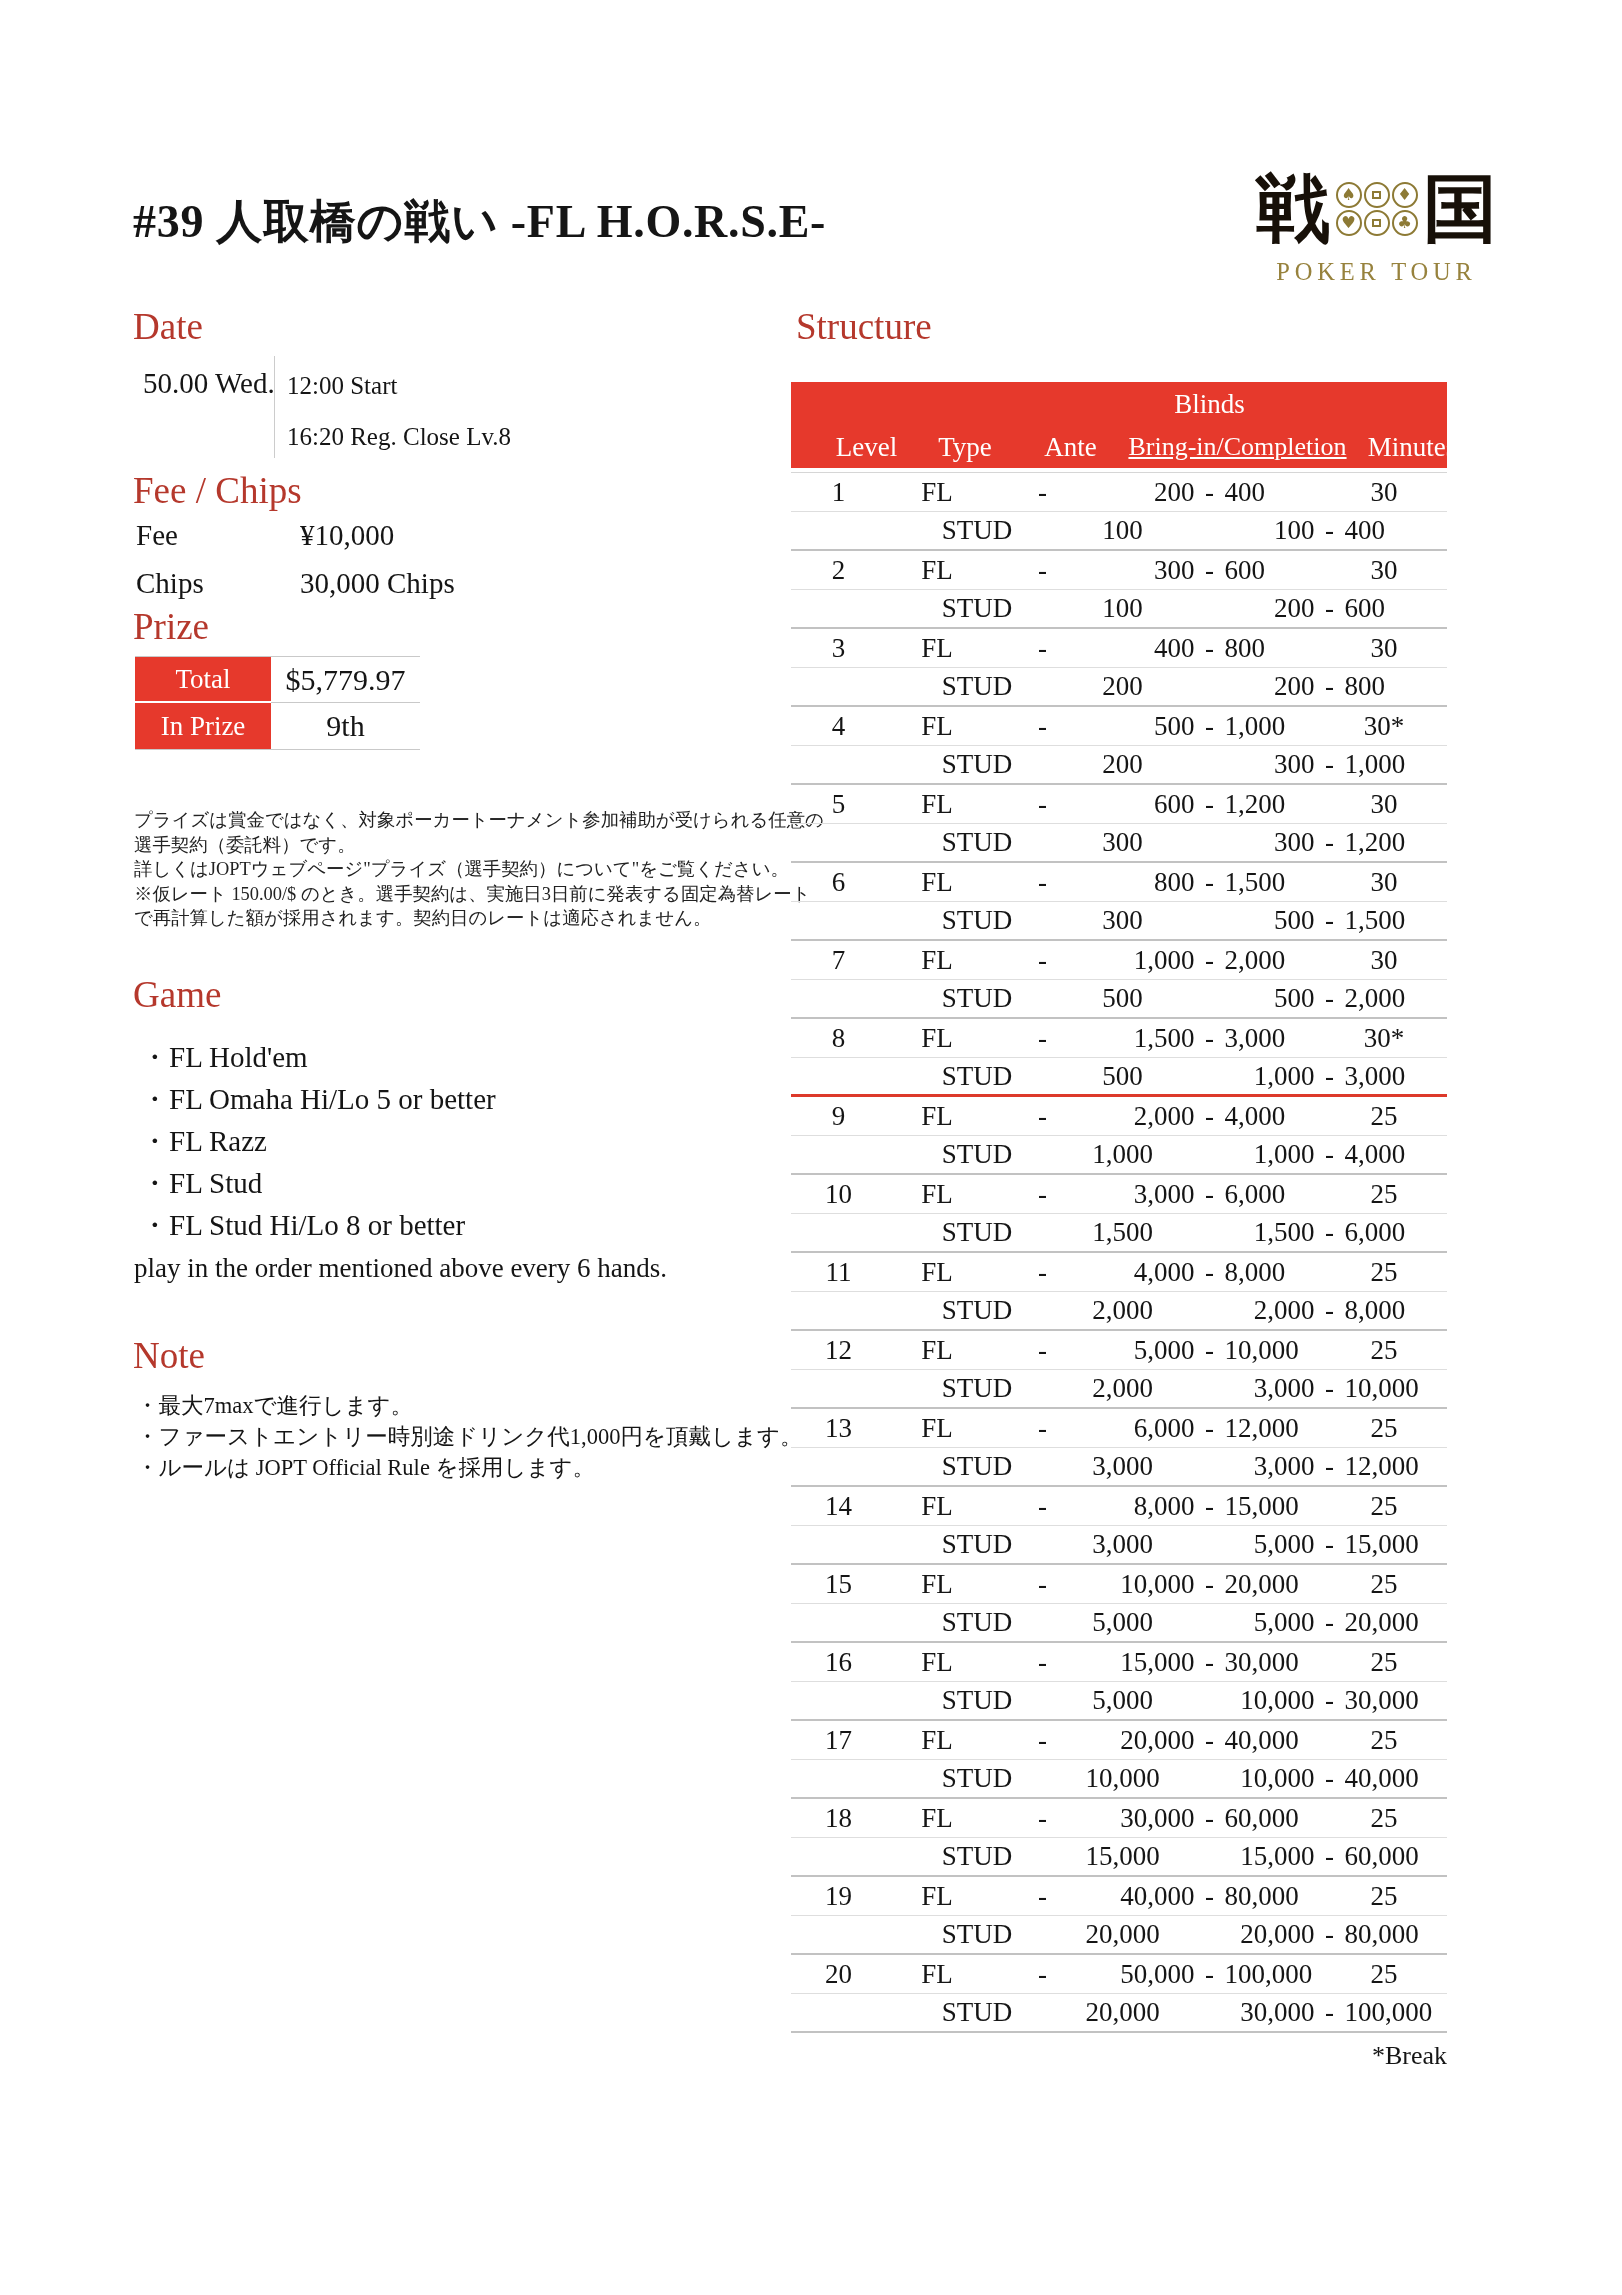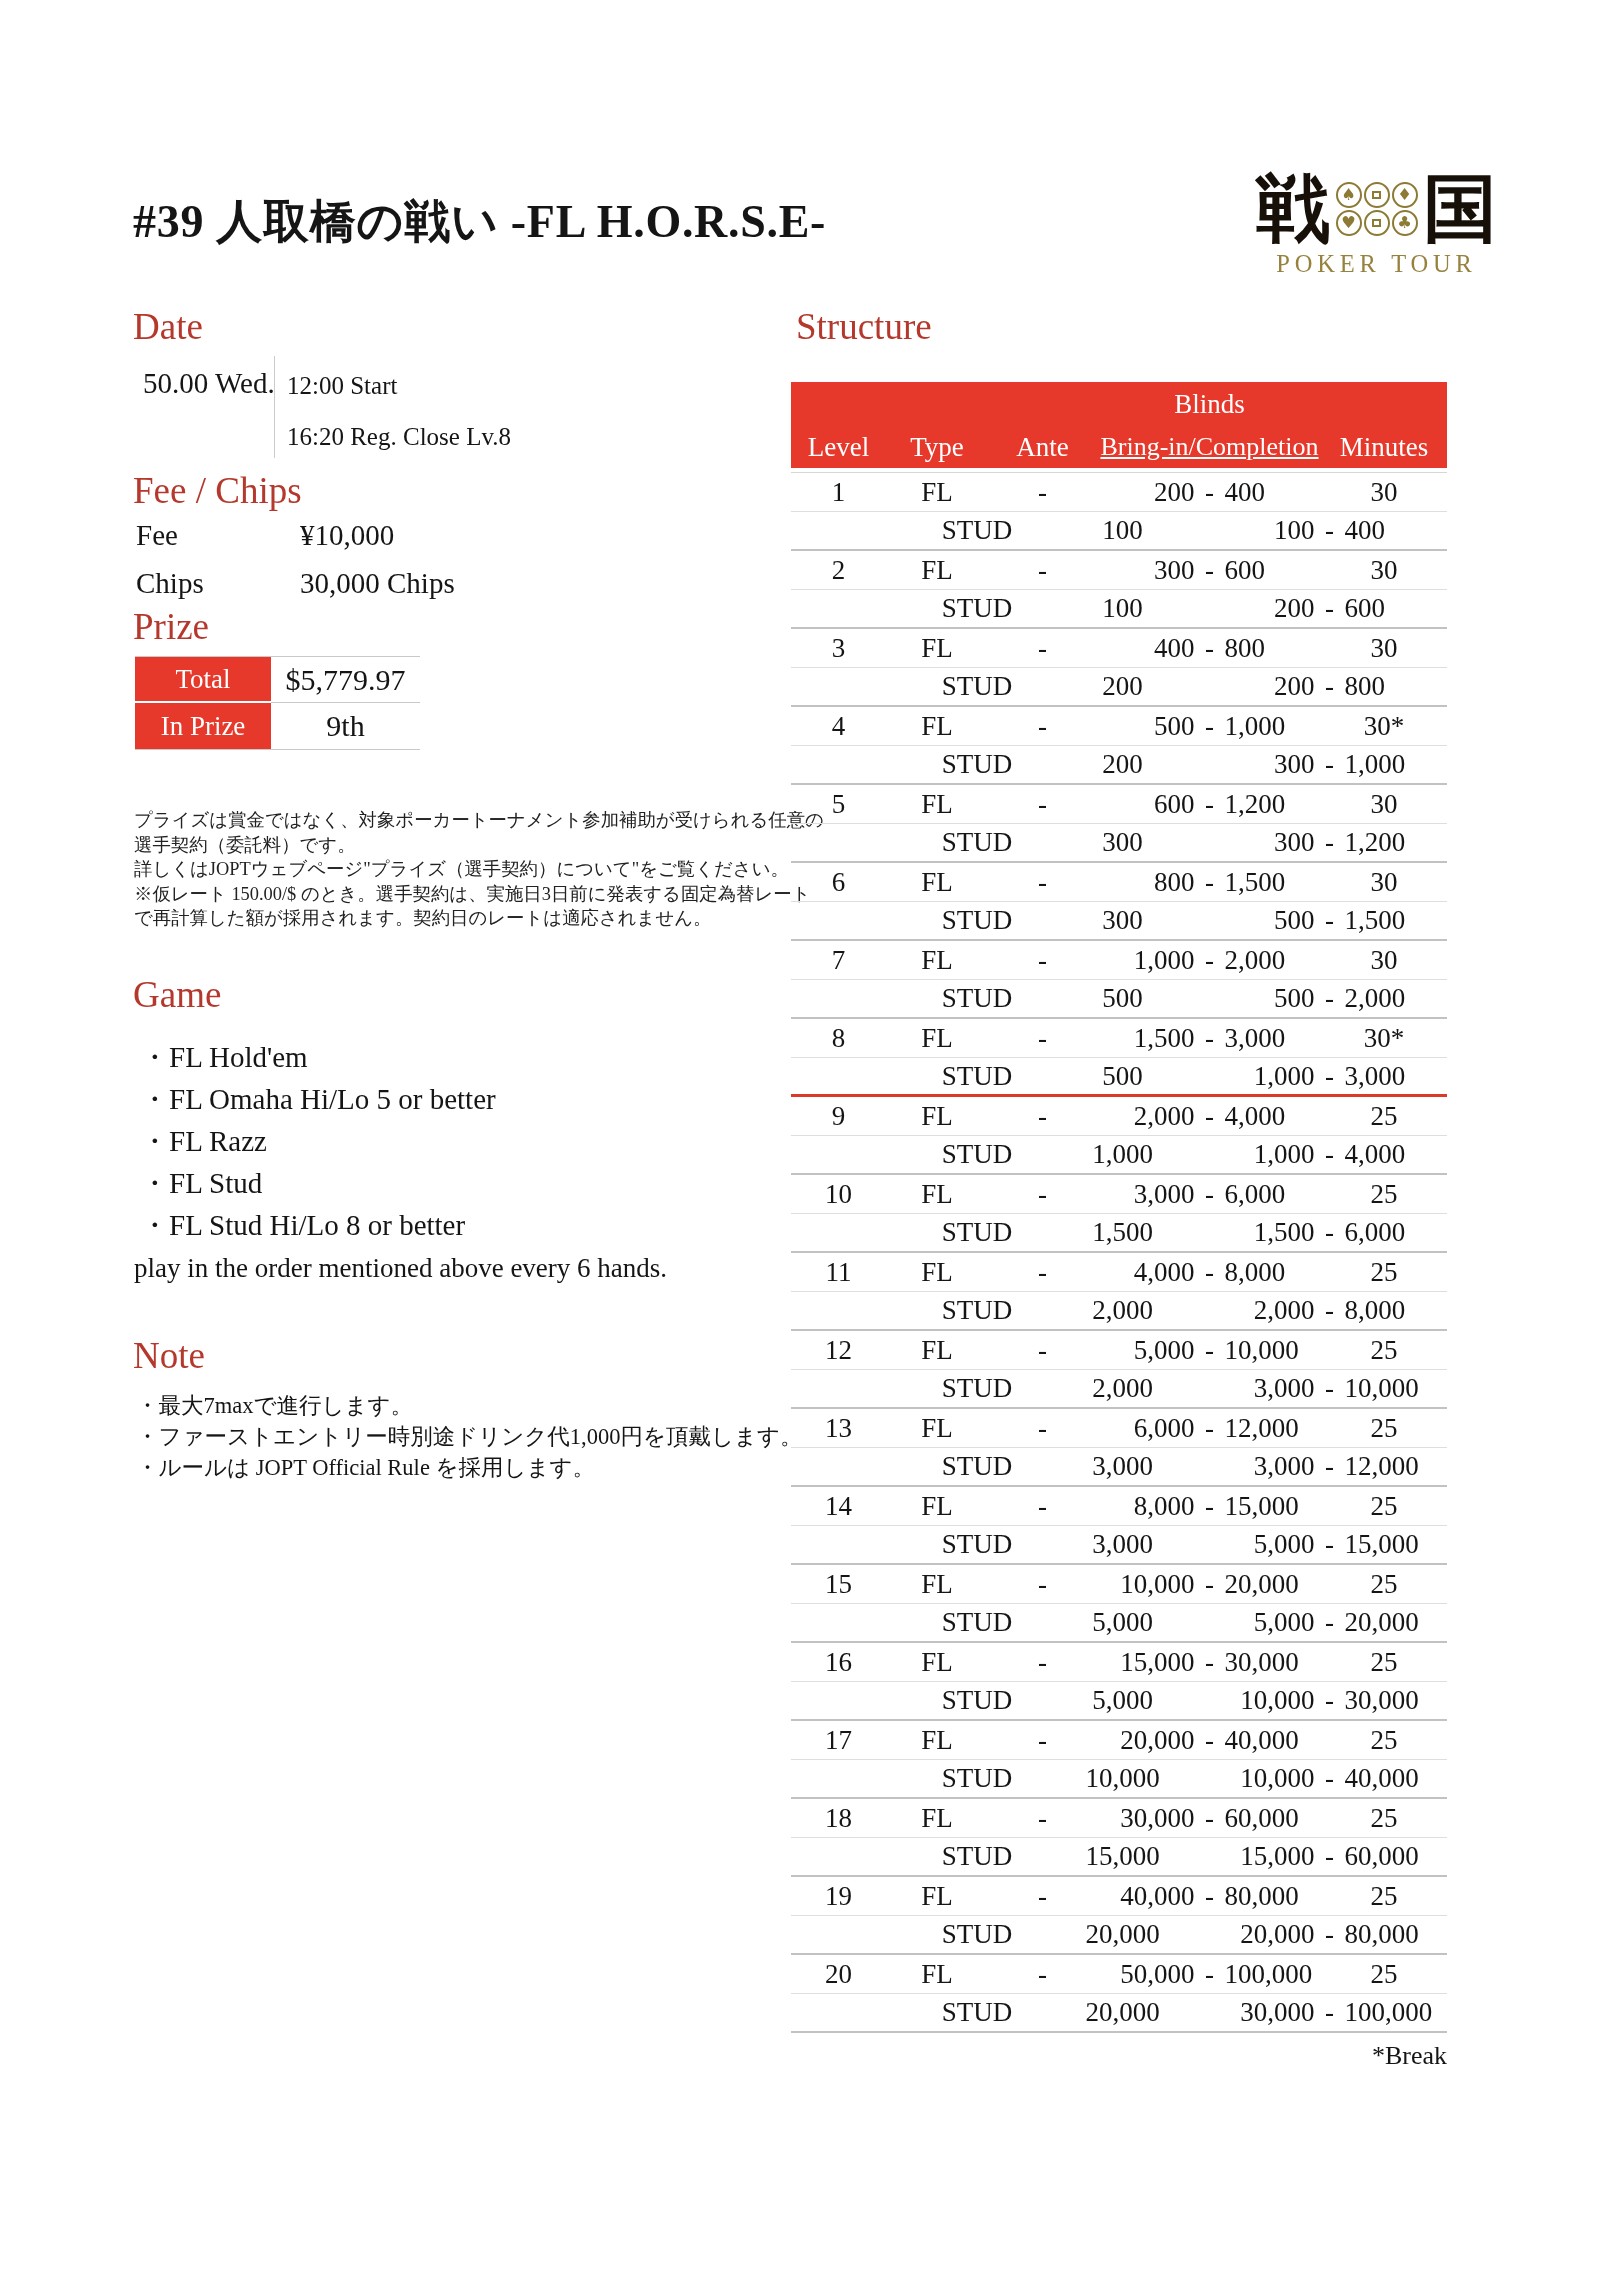--- a/index.html
+++ b/index.html
@@ -9,21 +9,21 @@
   
   .title{position:absolute;left:133px;top:191px;font-size:46px;font-weight:700;letter-spacing:0.7px;white-space:nowrap;}
   .logo{position:absolute;left:1254px;top:172px;width:245px;text-align:center;}
   .logo-top{display:flex;align-items:center;justify-content:center;gap:5.5px;}
   .logo-kanji{font-size:74px;font-weight:700;line-height:1;color:#171008;}
   .coins{display:grid;grid-template-columns:repeat(3,26px);grid-auto-rows:26px;gap:2px;}
   .coin{width:26px;height:26px;border:2px solid #8d7a35;border-radius:50%;box-sizing:border-box;
         display:flex;align-items:center;justify-content:center;color:#8d7a35;font-size:16.4px;line-height:1;
         font-family:"DejaVu Sans",sans-serif;}
   .coin .hole{width:8.9px;height:8.9px;border:2px solid #8d7a35;box-sizing:border-box;}
-  .logo-sub{margin-top:4px;font-size:24.5px;letter-spacing:4.8px;color:#97823d;white-space:nowrap;}
+  .logo-sub{margin-top:12px;font-size:24.5px;letter-spacing:4.8px;color:#97823d;white-space:nowrap;}
 
   
   .sec-heading{position:absolute;font-size:37px;color:#b5382c;white-space:nowrap;}
 
   
   .date-block{position:absolute;left:143px;top:360px;}
   .date-day{position:absolute;left:0;top:6.8px;font-size:29px;white-space:nowrap;}
   .date-divider{position:absolute;left:131px;top:-4.1px;width:1.4px;height:102px;background:#cccccc;}
   .date-lines{position:absolute;left:144px;top:0;}
   .date-line{font-size:25px;line-height:51px;white-space:nowrap;}
@@ -55,21 +55,21 @@
   
   .note-list{position:absolute;left:136px;top:1390px;}
   .note-item{font-size:22.5px;line-height:31px;white-space:nowrap;}
 
   
   .struct-table{position:absolute;left:791px;top:382px;width:656px;}
   .srow{display:grid;grid-template-columns:95px 102px 109px 225px 124px;align-items:center;}
   .banner{background:#e6392c;color:#ffffff;}
   .banner-row1{height:44px;}
   .banner-row1 .blinds-cell{grid-column:4;text-align:center;font-size:27px;align-self:center;}
-  .banner-row2{height:42px;font-size:27px;}
+  .banner-row2{height:42px;font-size:27px;padding-left:28px;}
   .banner-row2 .hcell{text-align:center;white-space:nowrap;}
   .banner-row2 .hcell.blinds-hdr{font-size:26px;text-decoration:underline;}
   .struct-body{margin-top:4.1px;border-top:1.4px solid #d6d6d6;}
   .trow{height:39px;font-size:27px;border-bottom:1.4px solid #dedede;box-sizing:border-box;}
   .trow.group-end{border-bottom:2px solid #c2c2c2;gap:40px;}
   .trow.reg-close{border-bottom:3.4px solid #dd392a;}
   .cell{text-align:center;white-space:nowrap;}
   .blinds-val{display:flex;justify-content:center;align-items:center;}
   .blinds-val .lv{width:95px;text-align:right;}
   .blinds-val .dash{width:30px;text-align:center;}

